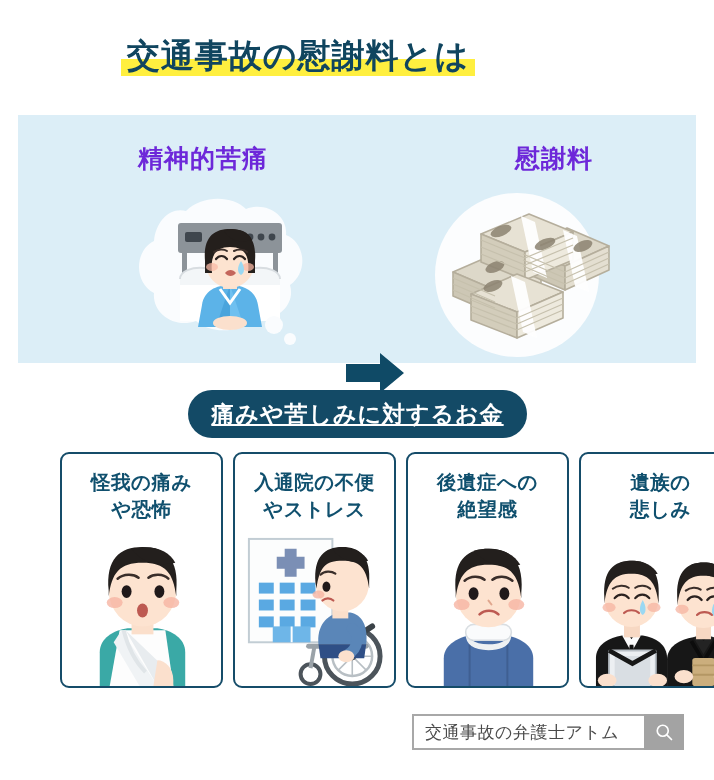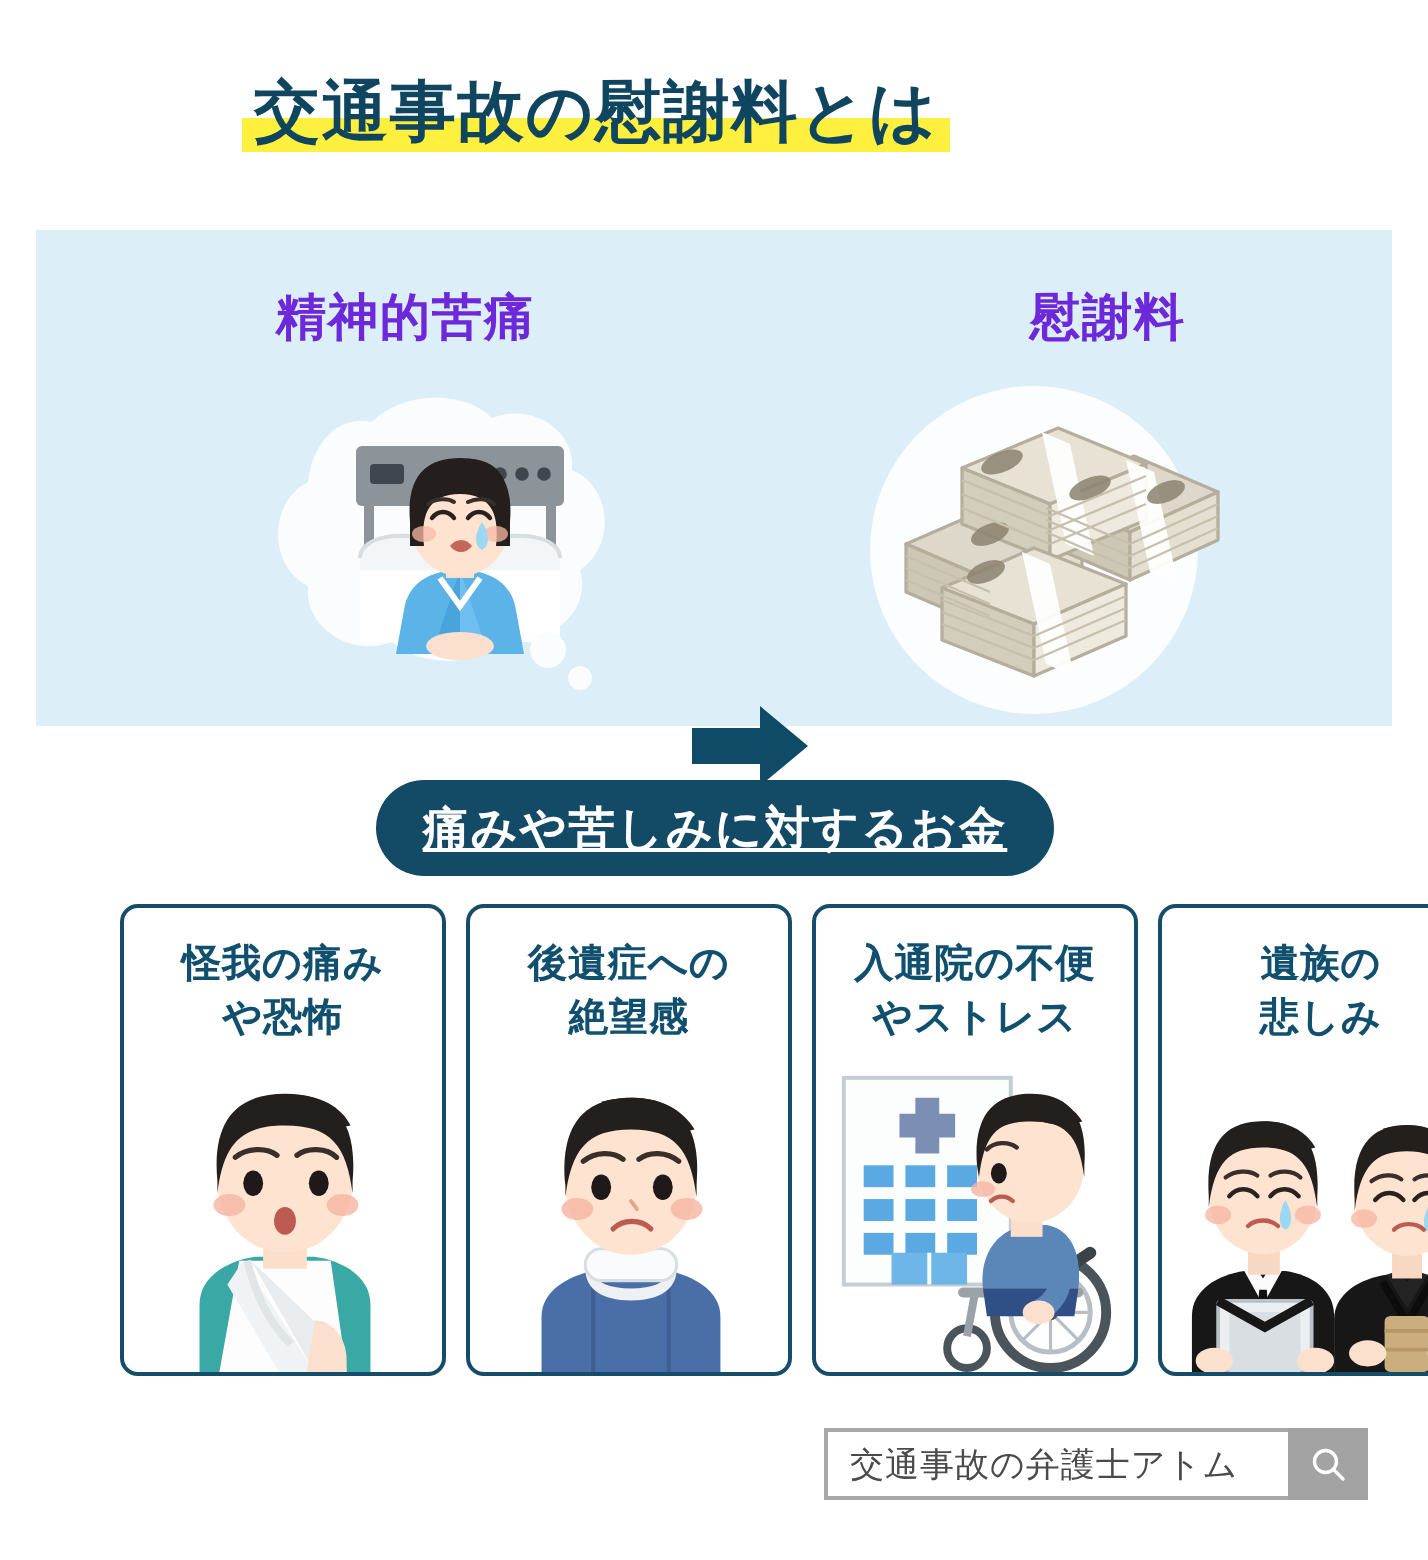--- a/index.html
+++ b/index.html
@@ -364,55 +364,20 @@
 
         <ellipse cx="53" cy="68" rx="8" ry="5.5" fill="#f6b4a2" opacity="0.8"></ellipse>
         <ellipse cx="110" cy="68" rx="8" ry="5.5" fill="#f6b4a2" opacity="0.8"></ellipse>
 
         <ellipse cx="81" cy="76" rx="5.5" ry="7" fill="#bd5a52"></ellipse>
       </svg>
     </div>
   </div>
 
   <div class="card">
-    <div class="card-title">後遺症への
-絶望感</div>
-    <div class="card-art">
-      <svg viewBox="0 0 160 152" width="100%" height="100%" preserveAspectRatio="xMidYMax meet">
-
-        <path d="M36 152 L36 124 C36 110 52 102 68 100 L94 100 C110 102 126 110 126 124 L126 152 Z" fill="#4a6fa8"></path>
-        <path d="M62 152 L62 108" stroke="#3f5f92" stroke-width="2"></path>
-        <path d="M100 152 L100 108" stroke="#3f5f92" stroke-width="2"></path>
-
-        <path d="M58 92 C58 104 66 110 81 110 C96 110 104 104 104 92 L104 100 C104 110 96 116 81 116 C66 116 58 110 58 100 Z" fill="#eef1f3"></path>
-        <rect x="58" y="90" width="46" height="16" rx="8" fill="#fafbfc" stroke="#d9dee2" stroke-width="1.6"></rect>
-
-        <ellipse cx="81" cy="58" rx="33" ry="35" fill="#fde3d0"></ellipse>
-
-        <path d="M48 58 C45 26 59 14 81 14 C103 14 117 26 114 58 L114 64
-                 C111 40 103 30 81 30 C59 30 51 40 48 64 Z" fill="#231f1d"></path>
-        <path d="M66 16 C78 30 96 34 113 30 C106 18 90 10 66 16 Z" fill="#231f1d"></path>
-
-        <path d="M57 46 C63 41 72 41 77 45" fill="none" stroke="#3a2e2a" stroke-width="2.6" stroke-linecap="round"></path>
-        <path d="M85 45 C90 41 99 41 105 46" fill="none" stroke="#3a2e2a" stroke-width="2.6" stroke-linecap="round"></path>
-
-        <ellipse cx="66" cy="59" rx="5" ry="6.4" fill="#20191a"></ellipse>
-        <ellipse cx="97" cy="59" rx="5" ry="6.4" fill="#20191a"></ellipse>
-
-        <ellipse cx="54" cy="70" rx="8" ry="5.5" fill="#f6b4a2" opacity="0.8"></ellipse>
-        <ellipse cx="109" cy="70" rx="8" ry="5.5" fill="#f6b4a2" opacity="0.8"></ellipse>
-
-        <path d="M81 66 L84 70" stroke="#e0a78e" stroke-width="2" stroke-linecap="round"></path>
-
-        <path d="M72 80 C77 75 86 75 91 80" fill="none" stroke="#bd5a52" stroke-width="2.6" stroke-linecap="round"></path>
-      </svg>
-    </div>
-  </div>
-
-  <div class="card">
     <div class="card-title">入通院の不便
 やストレス</div>
     <div class="card-art">
       <svg viewBox="0 0 160 152" width="100%" height="100%" preserveAspectRatio="xMidYMax meet">
 
         <rect x="14" y="4" width="84" height="104" fill="#fcfdfd" stroke="#c2cdd4" stroke-width="2"></rect>
         <path d="M50 14 L62 14 L62 22 L70 22 L70 34 L62 34 L62 42 L50 42 L50 34 L42 34 L42 22 L50 22 Z" fill="#7b8fb5"></path>
         <g fill="#5aa9e2">
           <rect x="24" y="48" width="15" height="11"></rect>
             <rect x="45" y="48" width="15" height="11"></rect>
@@ -459,20 +424,55 @@
 
         <path d="M86 40 C90 36 97 36 101 39" fill="none" stroke="#3a2e2a" stroke-width="2.2" stroke-linecap="round"></path>
         <ellipse cx="92" cy="52" rx="4" ry="5.2" fill="#20191a"></ellipse>
         <ellipse cx="84" cy="60" rx="6" ry="4" fill="#f6b4a2" opacity="0.8"></ellipse>
         <path d="M88 66 C91 63 96 63 99 66" fill="none" stroke="#bd5a52" stroke-width="2.2" stroke-linecap="round"></path>
       </svg>
     </div>
   </div>
 
   <div class="card">
+    <div class="card-title">後遺症への
+絶望感</div>
+    <div class="card-art">
+      <svg viewBox="0 0 160 152" width="100%" height="100%" preserveAspectRatio="xMidYMax meet">
+
+        <path d="M36 152 L36 124 C36 110 52 102 68 100 L94 100 C110 102 126 110 126 124 L126 152 Z" fill="#4a6fa8"></path>
+        <path d="M62 152 L62 108" stroke="#3f5f92" stroke-width="2"></path>
+        <path d="M100 152 L100 108" stroke="#3f5f92" stroke-width="2"></path>
+
+        <path d="M58 92 C58 104 66 110 81 110 C96 110 104 104 104 92 L104 100 C104 110 96 116 81 116 C66 116 58 110 58 100 Z" fill="#eef1f3"></path>
+        <rect x="58" y="90" width="46" height="16" rx="8" fill="#fafbfc" stroke="#d9dee2" stroke-width="1.6"></rect>
+
+        <ellipse cx="81" cy="58" rx="33" ry="35" fill="#fde3d0"></ellipse>
+
+        <path d="M48 58 C45 26 59 14 81 14 C103 14 117 26 114 58 L114 64
+                 C111 40 103 30 81 30 C59 30 51 40 48 64 Z" fill="#231f1d"></path>
+        <path d="M66 16 C78 30 96 34 113 30 C106 18 90 10 66 16 Z" fill="#231f1d"></path>
+
+        <path d="M57 46 C63 41 72 41 77 45" fill="none" stroke="#3a2e2a" stroke-width="2.6" stroke-linecap="round"></path>
+        <path d="M85 45 C90 41 99 41 105 46" fill="none" stroke="#3a2e2a" stroke-width="2.6" stroke-linecap="round"></path>
+
+        <ellipse cx="66" cy="59" rx="5" ry="6.4" fill="#20191a"></ellipse>
+        <ellipse cx="97" cy="59" rx="5" ry="6.4" fill="#20191a"></ellipse>
+
+        <ellipse cx="54" cy="70" rx="8" ry="5.5" fill="#f6b4a2" opacity="0.8"></ellipse>
+        <ellipse cx="109" cy="70" rx="8" ry="5.5" fill="#f6b4a2" opacity="0.8"></ellipse>
+
+        <path d="M81 66 L84 70" stroke="#e0a78e" stroke-width="2" stroke-linecap="round"></path>
+
+        <path d="M72 80 C77 75 86 75 91 80" fill="none" stroke="#bd5a52" stroke-width="2.6" stroke-linecap="round"></path>
+      </svg>
+    </div>
+  </div>
+
+  <div class="card">
     <div class="card-title">遺族の
 悲しみ</div>
     <div class="card-art">
       <svg viewBox="0 0 170 152" width="100%" height="100%" preserveAspectRatio="xMidYMax meet">
 
         <path d="M16 152 L16 122 C16 108 30 100 44 98 L66 98 C80 100 92 108 92 122 L92 152 Z" fill="#171717"></path>
 
         <path d="M44 98 L54 116 L64 98 L58 96 L54 102 L50 96 Z" fill="#fbfbfb"></path>
         <path d="M52 108 L56 108 L58 132 L54 136 L50 132 Z" fill="#101010"></path>
 

